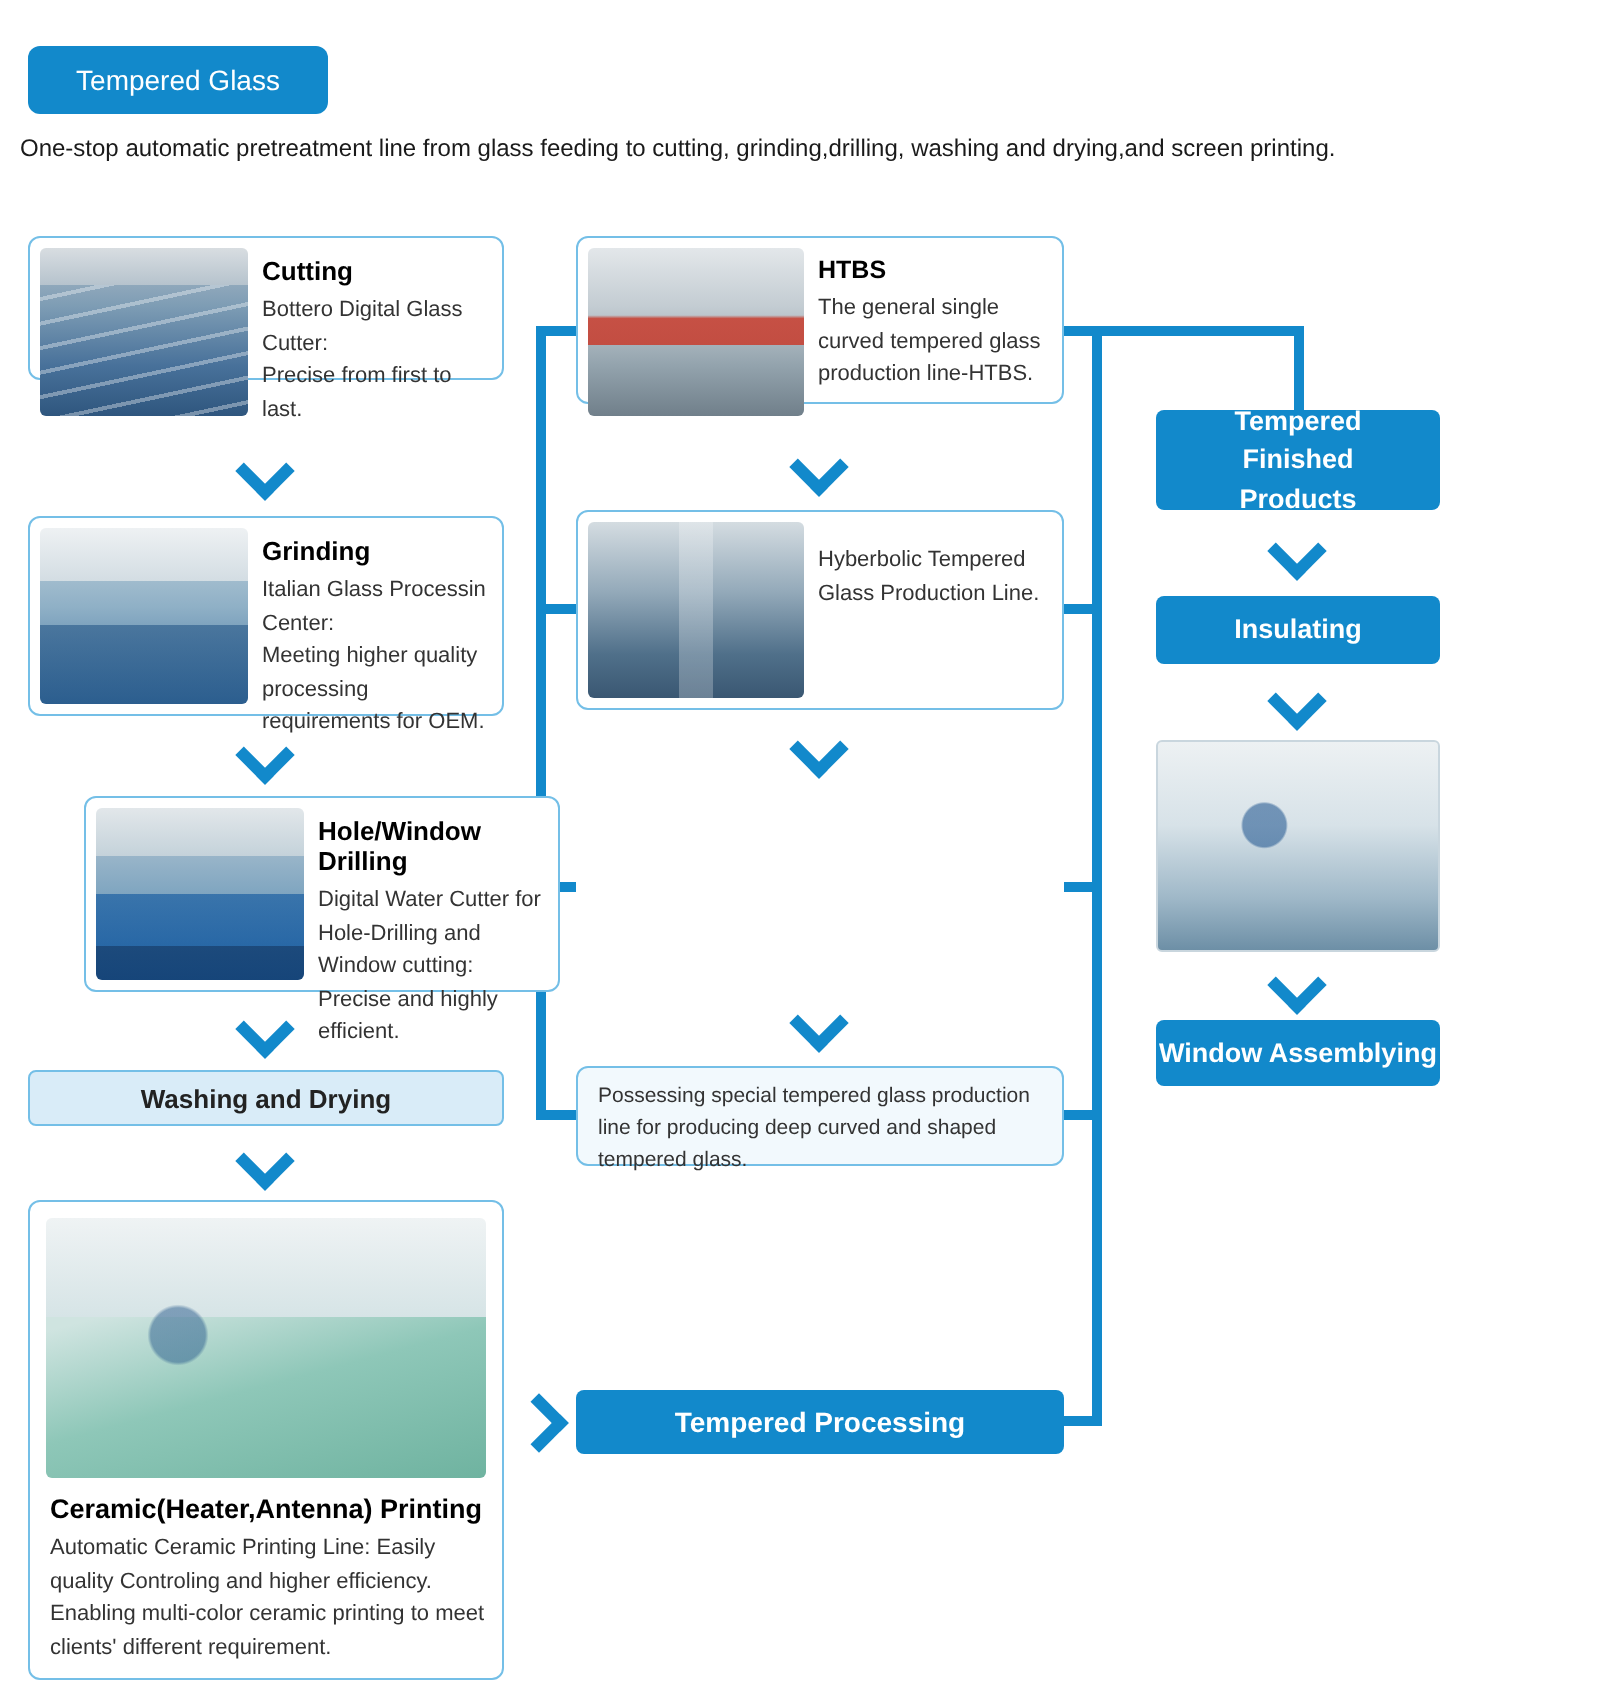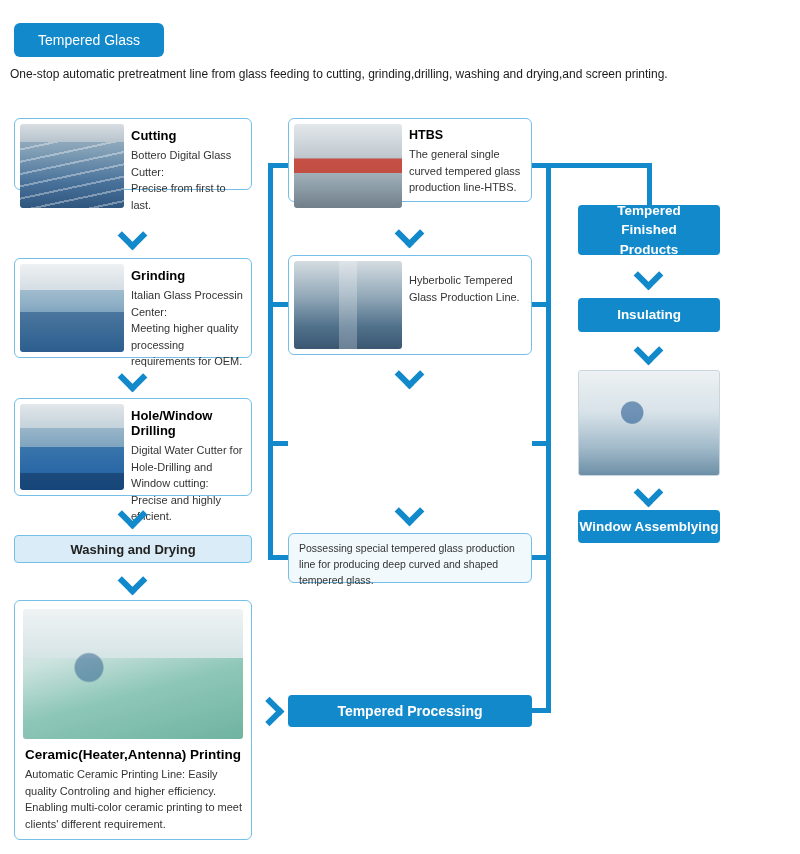--- a/index.html
+++ b/index.html
@@ -144,21 +144,21 @@
     <div class="photo photo-grinding" style="left:5px;top:5px;width:104px;height:88px;"></div>
     <div class="ptxt">
       <div class="ptitle">Grinding</div>
       <div class="pdesc">Italian Glass Processin Center:
 Meeting higher quality processing requirements for OEM.</div>
     </div>
   </div>
 
   <div class="chev down" style="left:122px;top:367px;"></div>
 
-  <div class="pbox" style="top:398px;height:98px;">
+  <div class="pbox" style="top:398px;height:98px;margin-left:28px;">
     <div class="photo photo-drilling" style="left:5px;top:5px;width:104px;height:86px;"></div>
     <div class="ptxt">
       <div class="ptitle">Hole/Window Drilling</div>
       <div class="pdesc">Digital Water Cutter for Hole-Drilling and Window cutting:
 Precise and highly efficient.</div>
     </div>
   </div>
 
   <div class="chev down" style="left:122px;top:504px;"></div>
 

